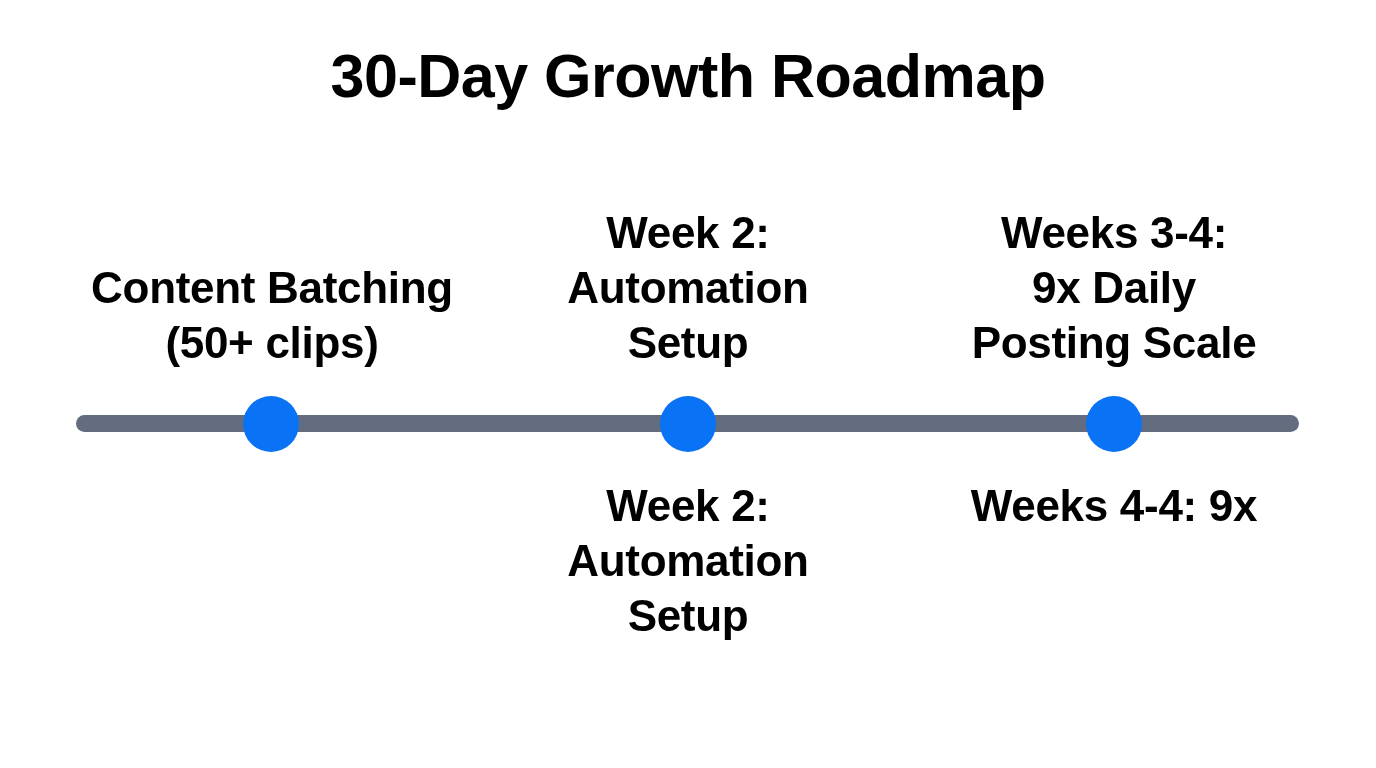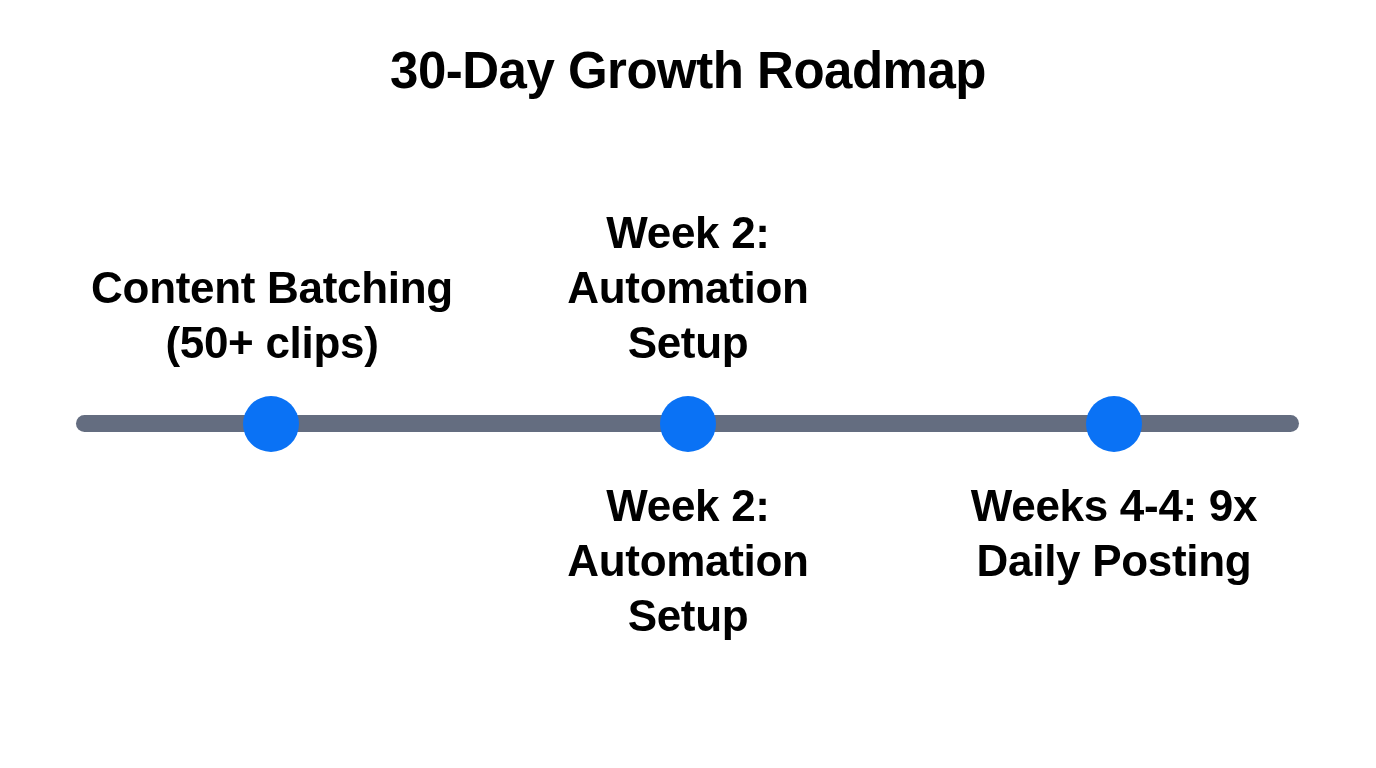--- a/index.html
+++ b/index.html
@@ -24,21 +24,21 @@
     background: #ffffff;
   }
 
   
   #page-title {
     position: absolute;
     top: 44px;
     left: 0;
     width: 1376px;
     text-align: center;
-    font-size: 51px;
+    font-size: 61px;
     font-weight: 700;
     letter-spacing: -0.5px;
     line-height: 1.05;
     color: #000000;
     white-space: nowrap;
   }
 
   
   #timeline-line {
     position: absolute;
@@ -106,31 +106,35 @@
     <span class="label-line">Content Batching</span>
     <span class="label-line">(50+ clips)</span>
   </div>
 
   <div class="label-above above-2">
     <span class="label-line">Week 2:</span>
     <span class="label-line">Automation</span>
     <span class="label-line">Setup</span>
   </div>
 
+  <div class="label-above above-3">
+    <span class="label-line">Weeks 3-4:</span>
+    <span class="label-line">9x Daily</span>
+    <span class="label-line">Posting Scale</span>
+  </div>
 
   <div id="timeline-line" style="background: rgb(100, 109, 128);"></div>
 
   <div class="timeline-node node-1" style="background: rgb(10, 114, 245);"></div>
   <div class="timeline-node node-2" style="background: rgb(10, 114, 245);"></div>
   <div class="timeline-node node-3" style="background: rgb(10, 114, 245);"></div>
 
   <div class="label-below below-2">
     <span class="label-line">Week 2:</span>
     <span class="label-line">Automation</span>
     <span class="label-line">Setup</span>
   </div>
 
   <div class="label-below below-3">
     <span class="label-line">Weeks 4-4: 9x</span>
-    <span class="label-line">Daily Posting</span>
   </div>
 
 </div>
 
 </body></html>

